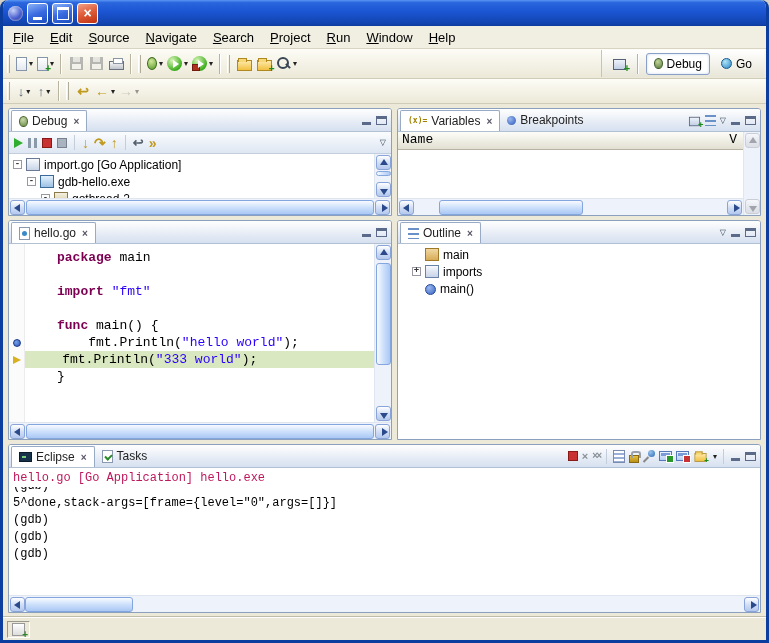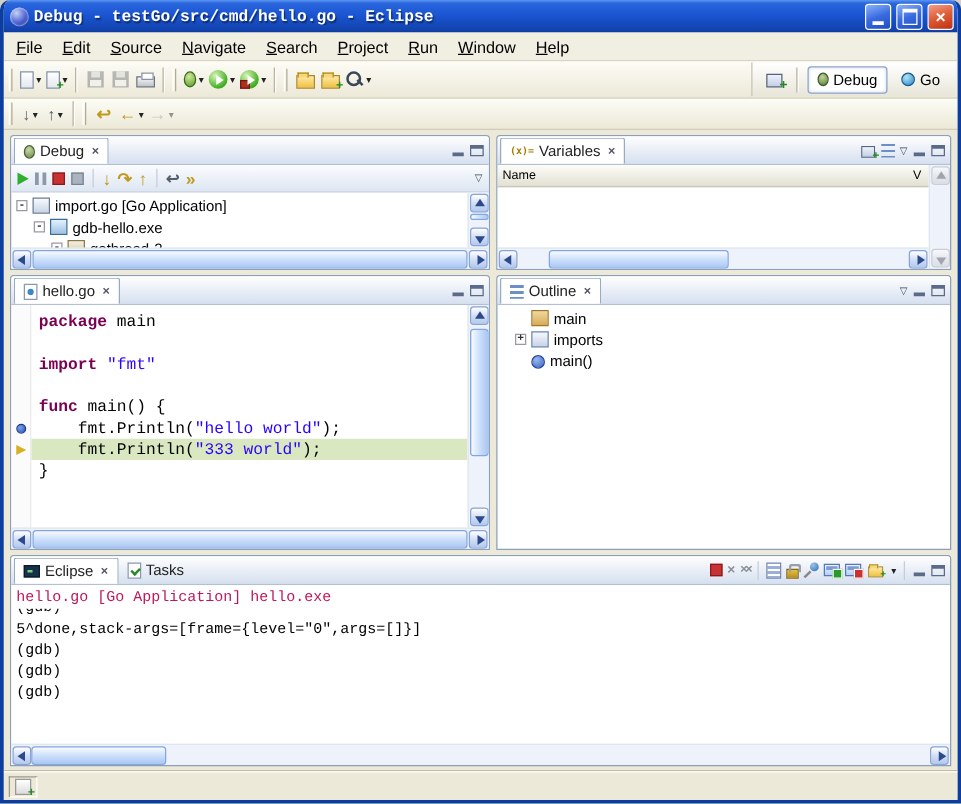--- a/index.html
+++ b/index.html
@@ -101,21 +101,21 @@
   .imports-icon{background:linear-gradient(#f6f8fc,#c8d4e8);border:1px solid #6a82a8;}
   .method-icon{width:11px;height:11px;border-radius:50%;background:radial-gradient(circle at 35% 30%,#9ab8f0,#3a66c0);border:1px solid #24489a;margin-top:1px;}
 
   
   .edbody{flex:1;display:flex;min-height:0;}
   .gutter{width:16px;flex:none;background:#fbfbfb;border-right:1px solid #ececec;padding-top:5px;}
   .grow{height:17px;display:flex;align-items:center;justify-content:center;}
   .bp{width:8px;height:8px;border-radius:50%;background:radial-gradient(circle at 35% 35%,#7aa0e8,#2a55b8);border:1px solid #1a3a8a;}
   .ip{width:0;height:0;border-left:8px solid #d8b020;border-top:4px solid transparent;border-bottom:4px solid transparent;}
   .code{flex:1;font:13px/17px "Liberation Mono",monospace;padding:5px 0 0 6px;white-space:pre;overflow:hidden;}
-  .cline{height:17px;}
+  .cline{height:17px;margin-left:26px;}
   .cline.hl{background:#d9e8c0;margin-left:-6px;padding-left:6px;}
   .t-kw{color:#7b0052;font-weight:bold;}
   .t-str{color:#2a00ff;}
   .t-p{color:#000;}
 
   
   .vscroll{width:17px;flex:none;border-left:1px solid #e0e6ef;background:#eef2fa;display:flex;flex-direction:column;align-items:center;padding:1px;}
   .hscroll{height:17px;flex:none;border-top:1px solid #e0e6ef;background:#eef2fa;display:flex;align-items:center;padding:1px;}
   .sab{flex:none;width:15px;height:15px;background:linear-gradient(180deg,#fff,#cfdcf4 55%,#b4c9ee);border:1px solid #88a4d8;border-radius:3px;position:relative;}
   .sab::after{content:"";position:absolute;border:4px solid transparent;}
@@ -123,21 +123,21 @@
   .sab.down::after{left:3px;top:6px;border-top:6px solid #2a4a8c;border-bottom:none;}
   .sab.left::after{left:3px;top:3px;border-right:6px solid #2a4a8c;border-left:none;}
   .sab.right::after{left:6px;top:3px;border-left:6px solid #2a4a8c;border-right:none;}
   .strack{flex:1;position:relative;align-self:stretch;}
   .sthumb-v{position:absolute;left:0;width:15px;background:linear-gradient(90deg,#f8fbff,#cde0fb 50%,#aac8f4);border:1px solid #84a6de;border-radius:3px;}
   .sthumb-h{position:absolute;top:0;height:15px;background:linear-gradient(180deg,#f8fbff,#cde0fb 50%,#aac8f4);border:1px solid #84a6de;border-radius:3px;}
 
   
   .varbody{flex:1;display:flex;min-height:0;}
   .varmain{flex:1;display:flex;flex-direction:column;min-width:0;}
-  .colhead{flex:none;height:18px;display:flex;align-items:center;background:linear-gradient(#fdfdf8,#e2e0d2);border-bottom:1px solid #b8b4a4;font-size:10px;padding:0 4px;}
+  .colhead{flex:none;height:18px;display:flex;background:linear-gradient(#fdfdf8,#e2e0d2);border-bottom:1px solid #b8b4a4;font-size:13px;padding:0 4px;font-family:Liberation Mono, monospace;}
   .colv{margin-left:auto;padding-right:2px;}
   .varempty{flex:1;background:#fff;}
 
   
   .console{flex:1;min-height:0;display:flex;flex-direction:column;}
   .con-label{flex:none;font:12px/17px "Liberation Mono",monospace;padding:2px 4px 0;color:#be185d;background:#fff;}
   .con-body{flex:1;overflow:hidden;padding-left:4px;background:#fff;}
   .con-lines{margin-top:-9px;font:12px/17px "Liberation Mono",monospace;white-space:pre;color:#000;}
   .caret{display:inline-block;width:1px;height:13px;background:#000;vertical-align:-2px;}
   .ic-x{color:#8a9098;font:bold 11px/1 "Liberation Sans",sans-serif;}
@@ -171,21 +171,20 @@
   .ic-newtask{width:13px;height:13px;background:linear-gradient(#fff,#ddd);border:1px solid #999;}
   .ic-newtask::after{content:"+";position:absolute;right:-4px;bottom:-5px;color:#2a8a2a;font:bold 10px/1 "Liberation Sans",sans-serif;}
 </style>
 </head>
 <body>
 
 <div class="win">
 
   <div class="titlebar">
     <span class="app-ico"></span>
-    <span class="title">Debug - testGo/src/cmd/hello.go - Eclipse</span>
     <span class="wb min"></span>
     <span class="wb max"></span>
     <span class="wb close">×</span>
   </div>
 
   <div class="menubar" id="menubar">
       <span class="mitem"><u>F</u>ile</span>
       <span class="mitem"><u>E</u>dit</span>
       <span class="mitem"><u>S</u>ource</span>
       <span class="mitem"><u>N</u>avigate</span>
@@ -347,20 +346,24 @@
         </div>
       </div>
 
       <div class="view">
         <div class="vhead">
           <span class="tab active">
               <span class="vartabico">(x)=</span>
               <span>Variables</span>
               <span class="tabx">×</span>
             </span>
+          <span class="tab">
+              <span class="ic ic-bpt"></span>
+              <span>Breakpoints</span>
+            </span>
           <span class="vicons">
             <span class="ic ic-newpersp" style="transform:scale(.85);"></span>
             <span class="ic ic-outlinev"></span>
             <span class="vmenu">▽</span>
             <span class="vmini"></span>
             <span class="vmaxi"></span>
           </span>
         </div>
         <div class="varbody">
           <div class="varmain">

